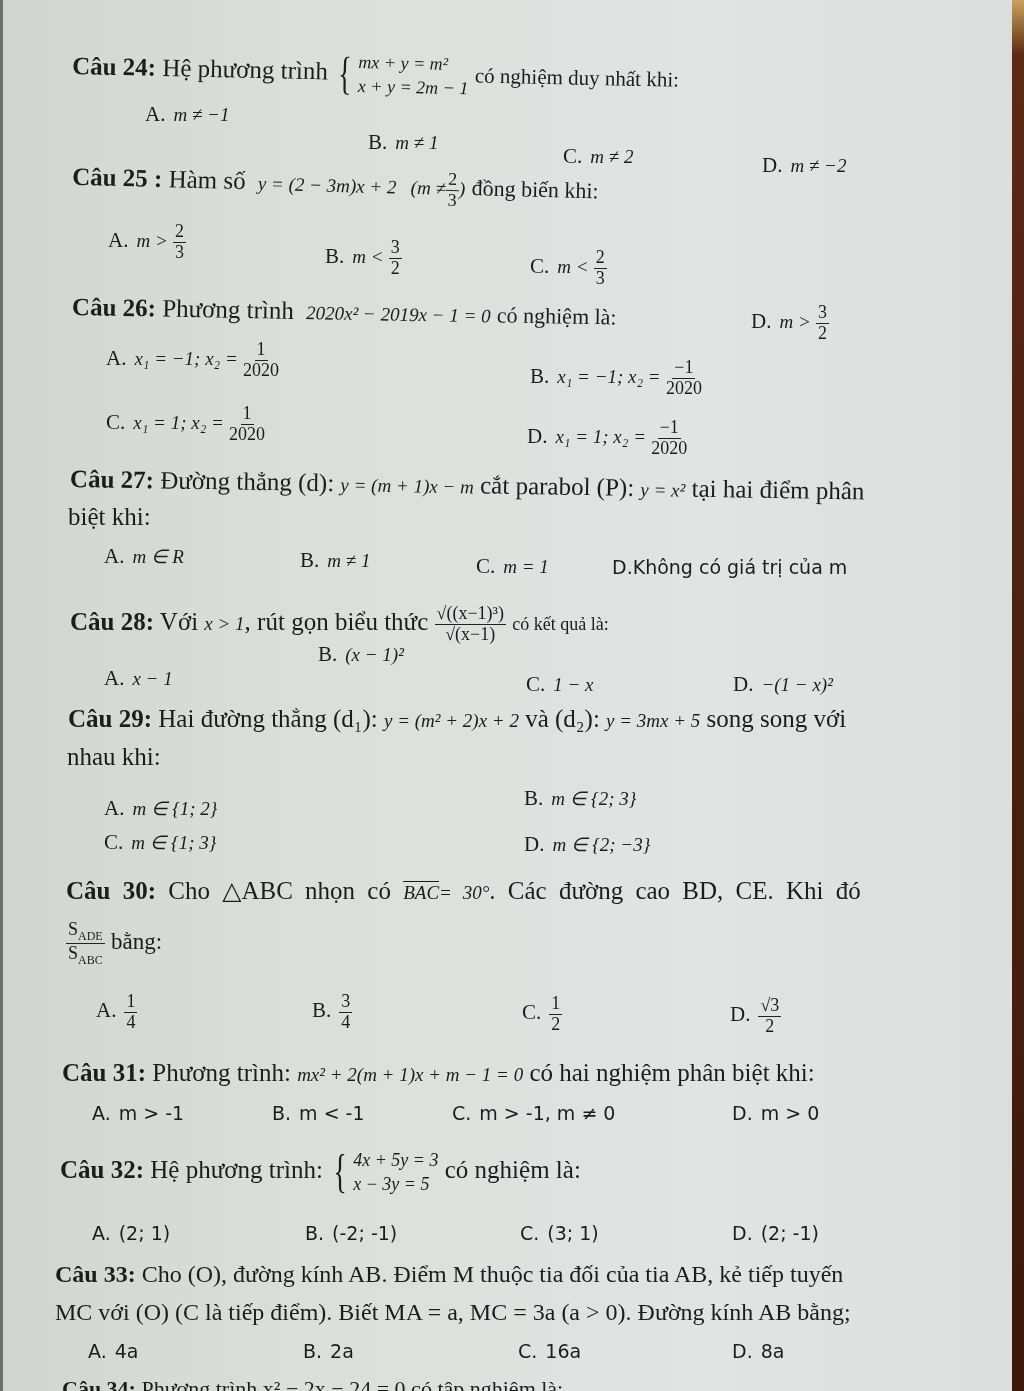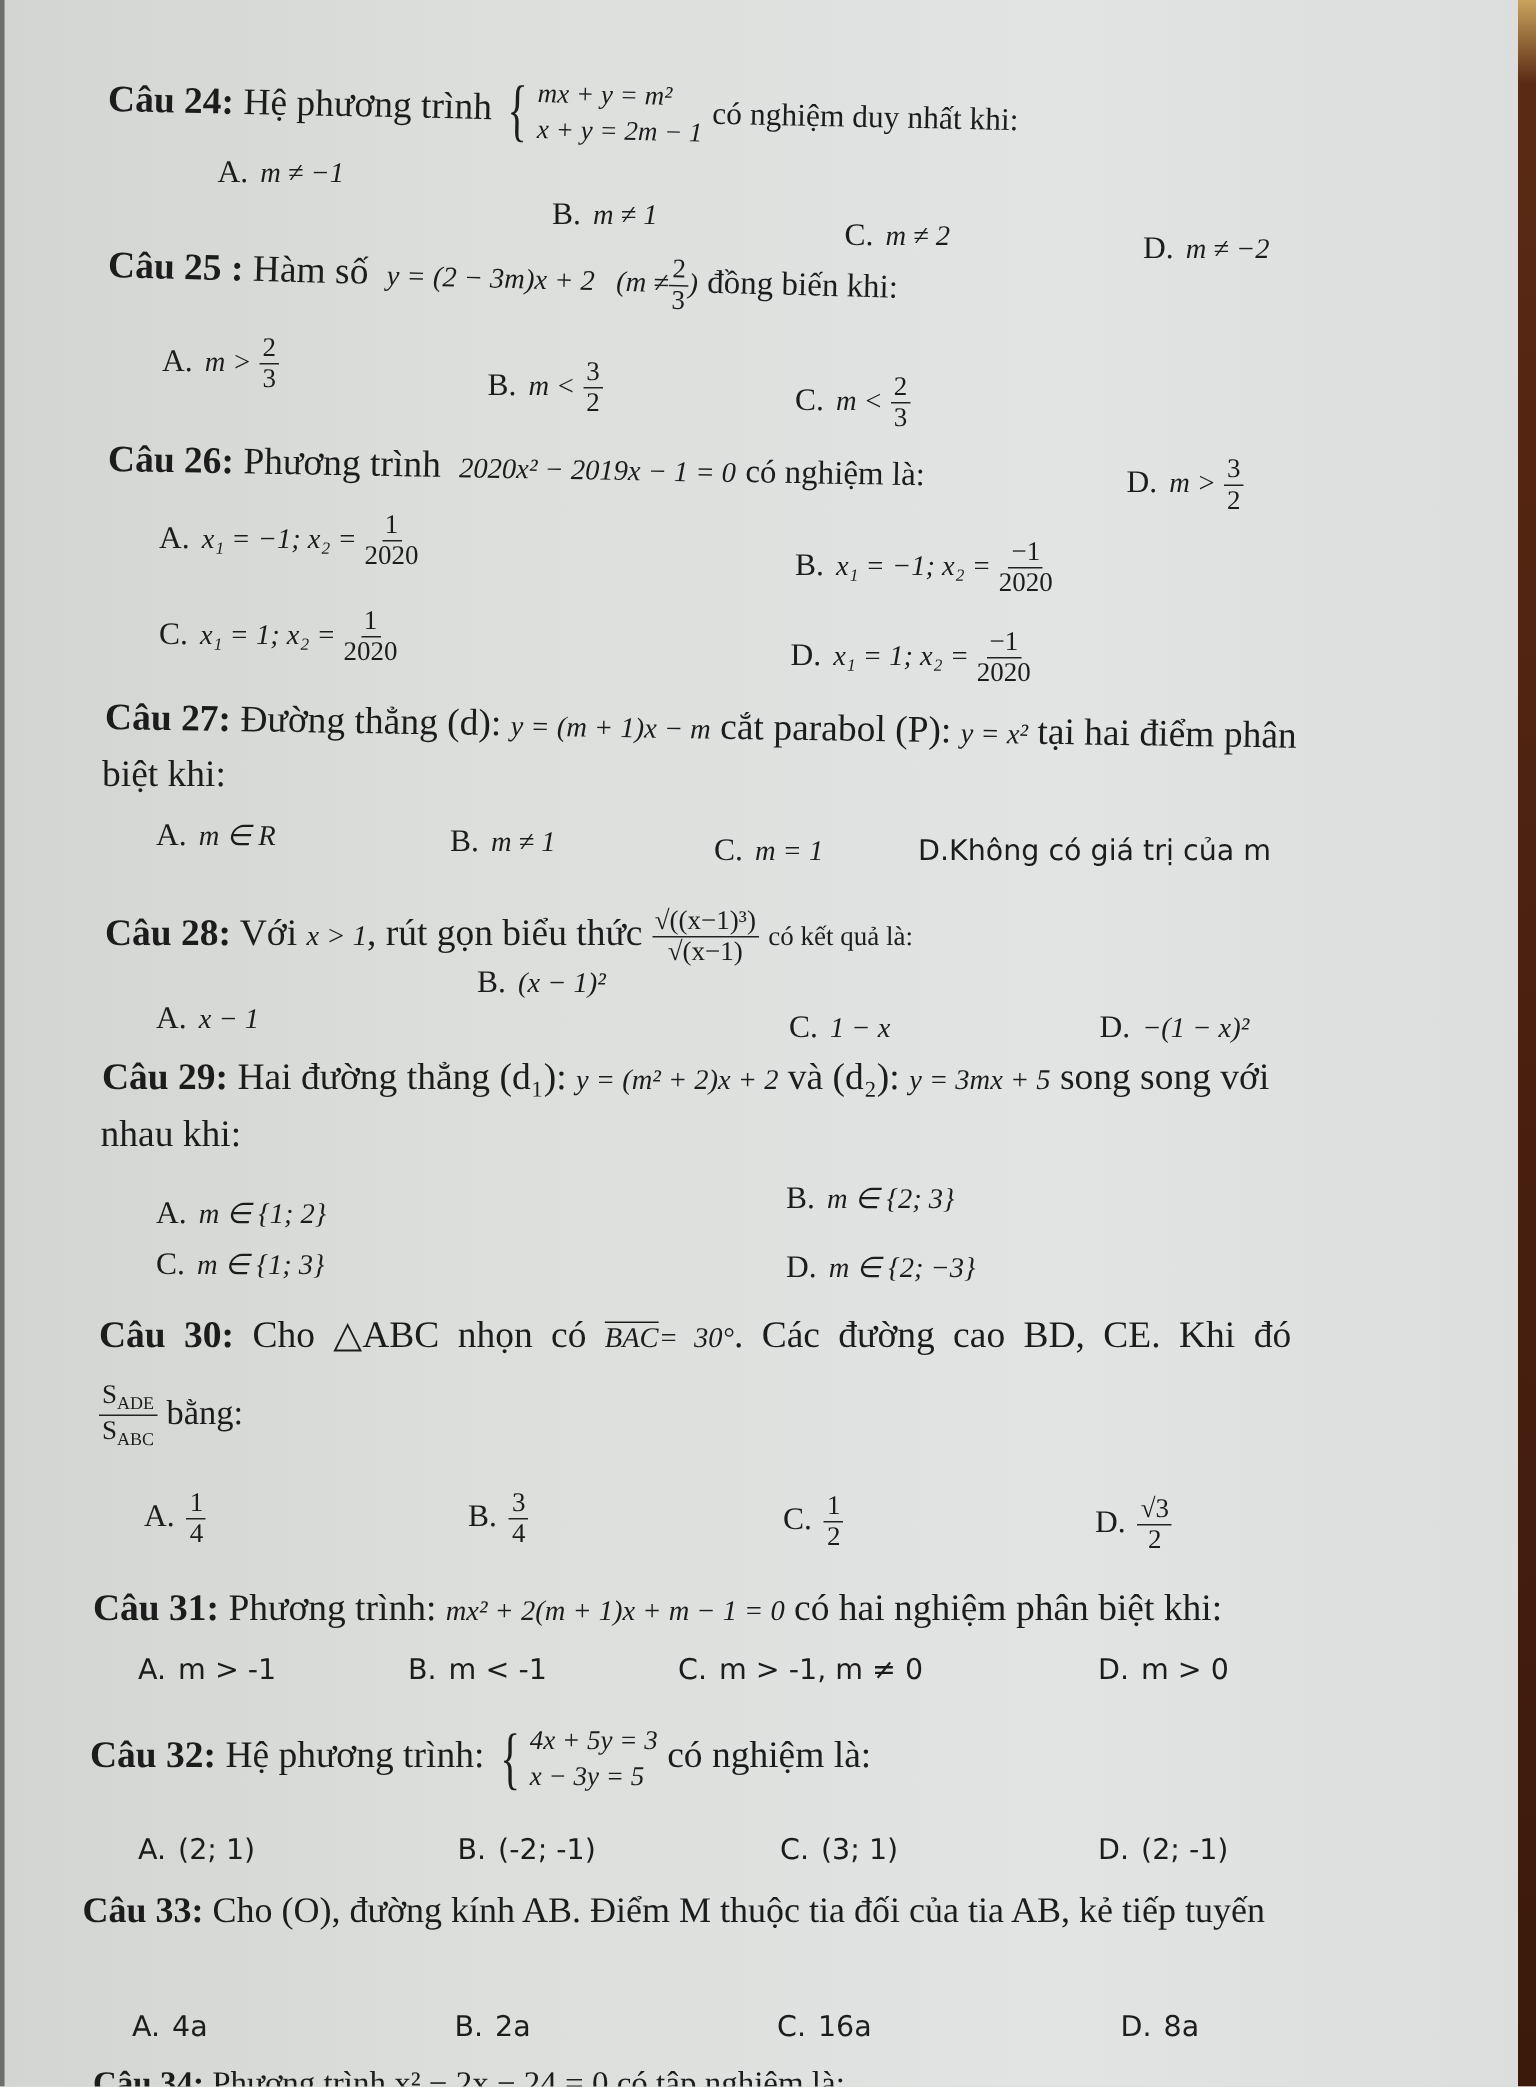--- a/index.html
+++ b/index.html
@@ -201,24 +201,25 @@
   </div>
   <div class="opt sans" style="left:92px; top:1224px;"><span class="lbl">A.</span><span>(2; 1)</span></div>
   <div class="opt sans" style="left:305px; top:1224px;"><span class="lbl">B.</span><span>(-2; -1)</span></div>
   <div class="opt sans" style="left:520px; top:1224px;"><span class="lbl">C.</span><span>(3; 1)</span></div>
   <div class="opt sans" style="left:732px; top:1224px;"><span class="lbl">D.</span><span>(2; -1)</span></div>
 
   <div class="line" style="left:55px; top:1262px; font-size:24px;">
     <span class="q">Câu 33:</span>
     <span>Cho (O), đường kính AB. Điểm M thuộc tia đối của tia AB, kẻ tiếp tuyến</span>
   </div>
+  <div class="line" style="left:55px; top:1300px; font-size:24px;">MC với (O) (C là tiếp điểm). Biết MA = a, MC = 3a (a &gt; 0). Đường kính AB bằng;</div>
   <div class="opt sans" style="left:88px; top:1342px;"><span class="lbl">A.</span><span>4a</span></div>
   <div class="opt sans" style="left:303px; top:1342px;"><span class="lbl">B.</span><span>2a</span></div>
   <div class="opt sans" style="left:518px; top:1342px;"><span class="lbl">C.</span><span>16a</span></div>
-  <div class="opt sans" style="left:732px; top:1342px;margin-left:15px;"><span class="lbl">D.</span><span>8a</span></div>
+  <div class="opt sans" style="left:732px; top:1342px;"><span class="lbl">D.</span><span>8a</span></div>
 
   <div class="line" style="left:62px; top:1378px; font-size:22px;">
     <span class="q">Câu 34:</span>
     <span>Phương trình x² − 2x − 24 = 0 có tập nghiệm là:</span>
   </div>
 </div>
 
 <div class="edge"></div>
 
 </body></html>

